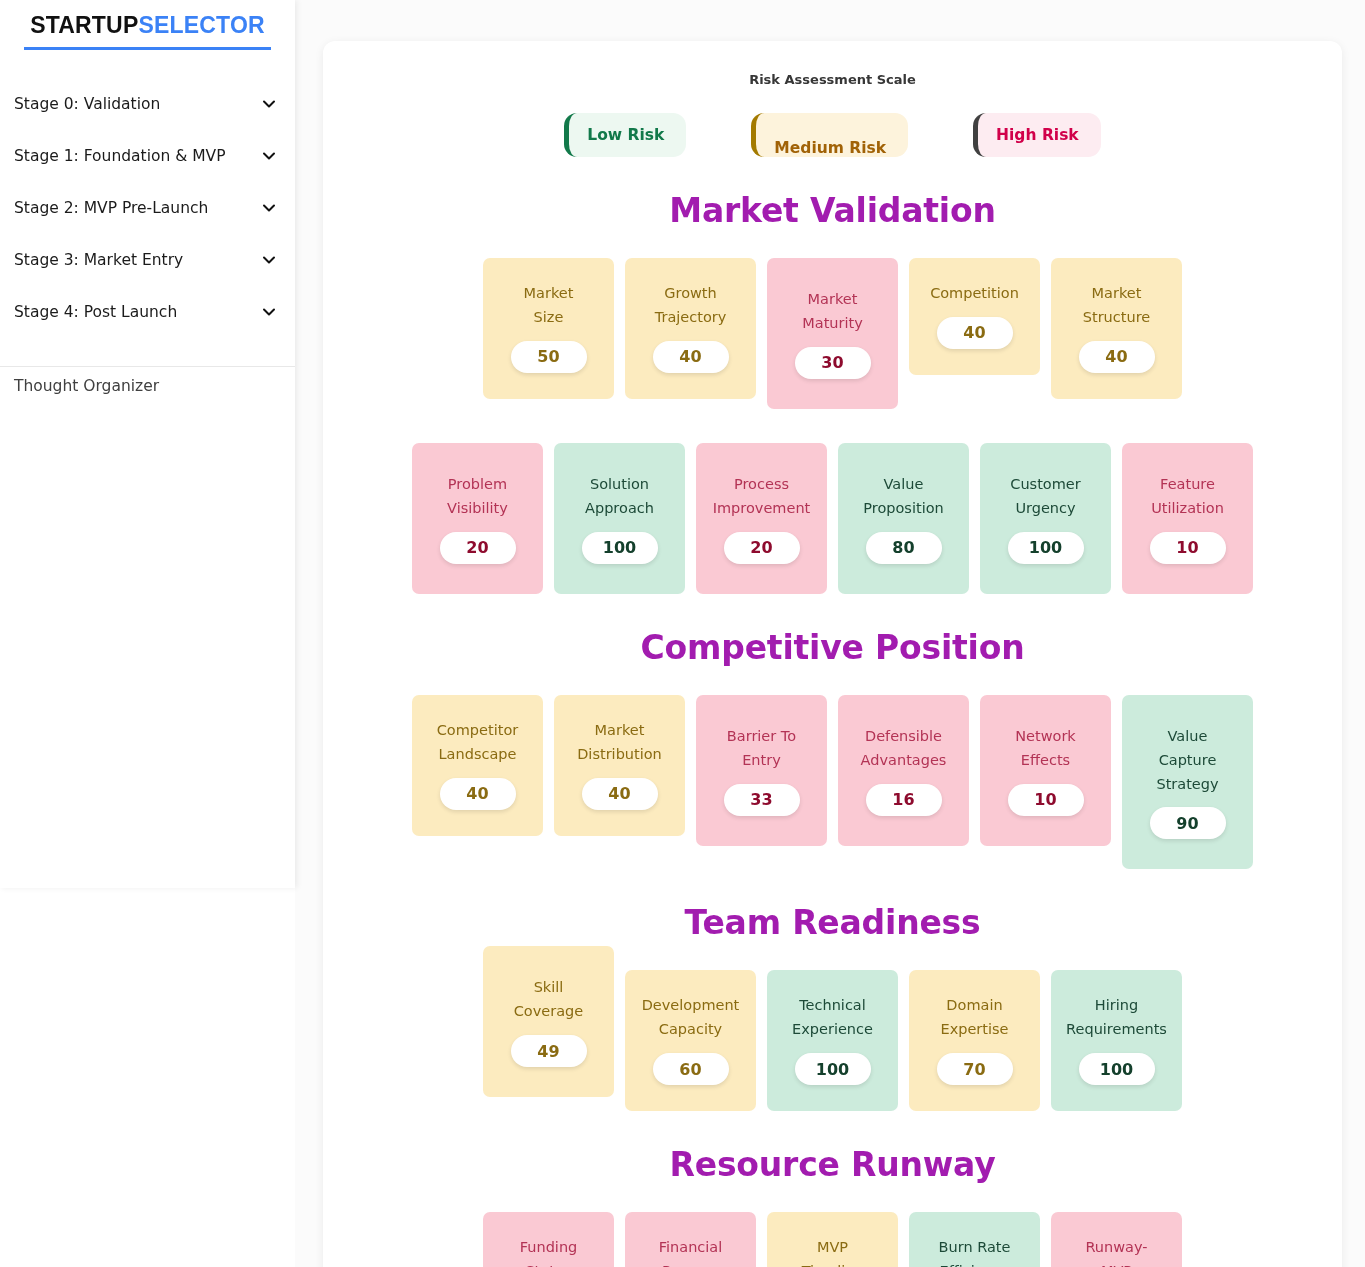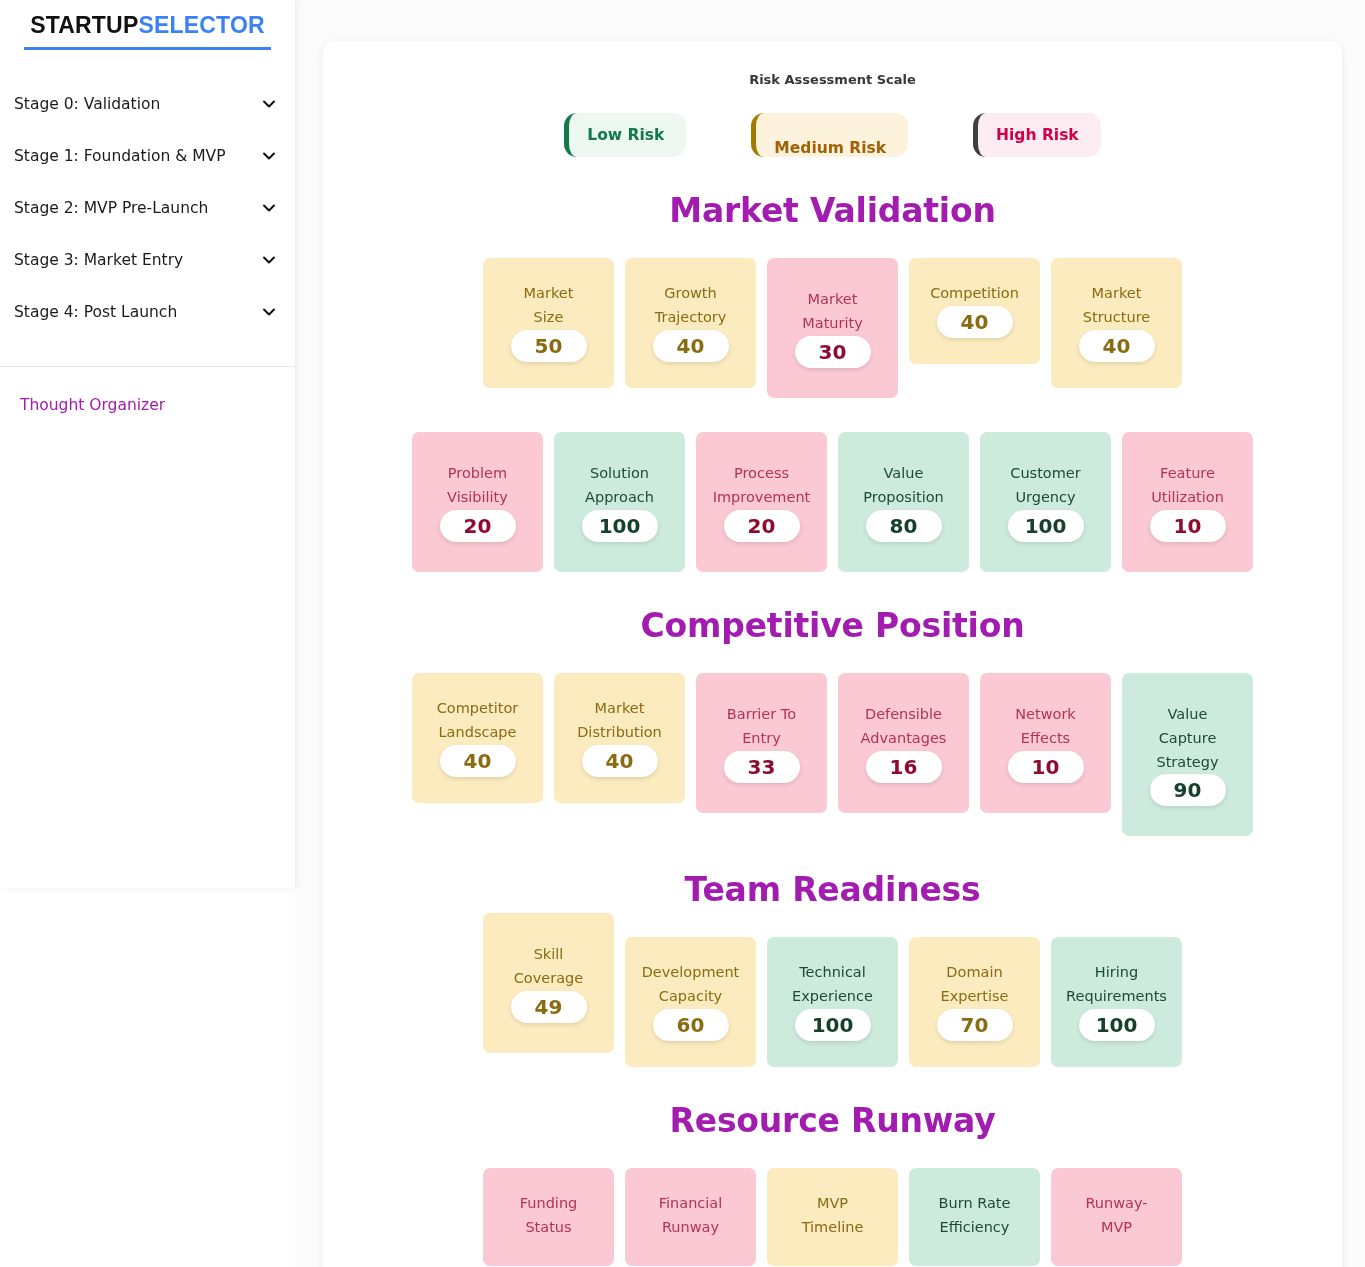--- a/index.html
+++ b/index.html
@@ -79,25 +79,24 @@
   }
   .chev svg { display: block; }
 
   .nav-sep {
     height: 1px;
     background: #e8e8e8;
     margin: 28px 0 0 0;
   }
   .nav-bottom {
     display: flex;
-    align-items: center;
     height: 56px;
-    padding: 0 20px;
+    padding: 0 14px;
     font-size: 15.5px;
-    color: #a21caf;
+    color: #404040;
     cursor: pointer;
     margin-top: 10px;
   }
 
   
   .main-scroll {
     position: relative;
     flex: 1;
     height: 1267px;
     background: #fbfbfb;
@@ -172,29 +171,30 @@
     cursor: pointer;
   }
 
   .card .cname {
     font-family: "DejaVu Sans", sans-serif;
     font-size: 14.5px;
     line-height: 1.65;
     white-space: pre-line;
   }
   .card .pill {
+    margin-top: 11px;
     background: #ffffff;
     border-radius: 22px;
     min-width: 76px;
     height: 32px;
     display: flex;
     align-items: center;
     justify-content: center;
     font-family: "DejaVu Sans", sans-serif;
-    font-size: 20px;
+    font-size: 16px;
     font-weight: bold;
     box-shadow: 0 2px 4px rgba(0,0,0,0.11);
     padding: 0 14px;
   }
 
   
   .card.yellow { background: #FCEBBF; }
   .card.yellow .cname { color: #8A6B12; }
   .card.yellow .pill  { color: #8A6B12; }
 

